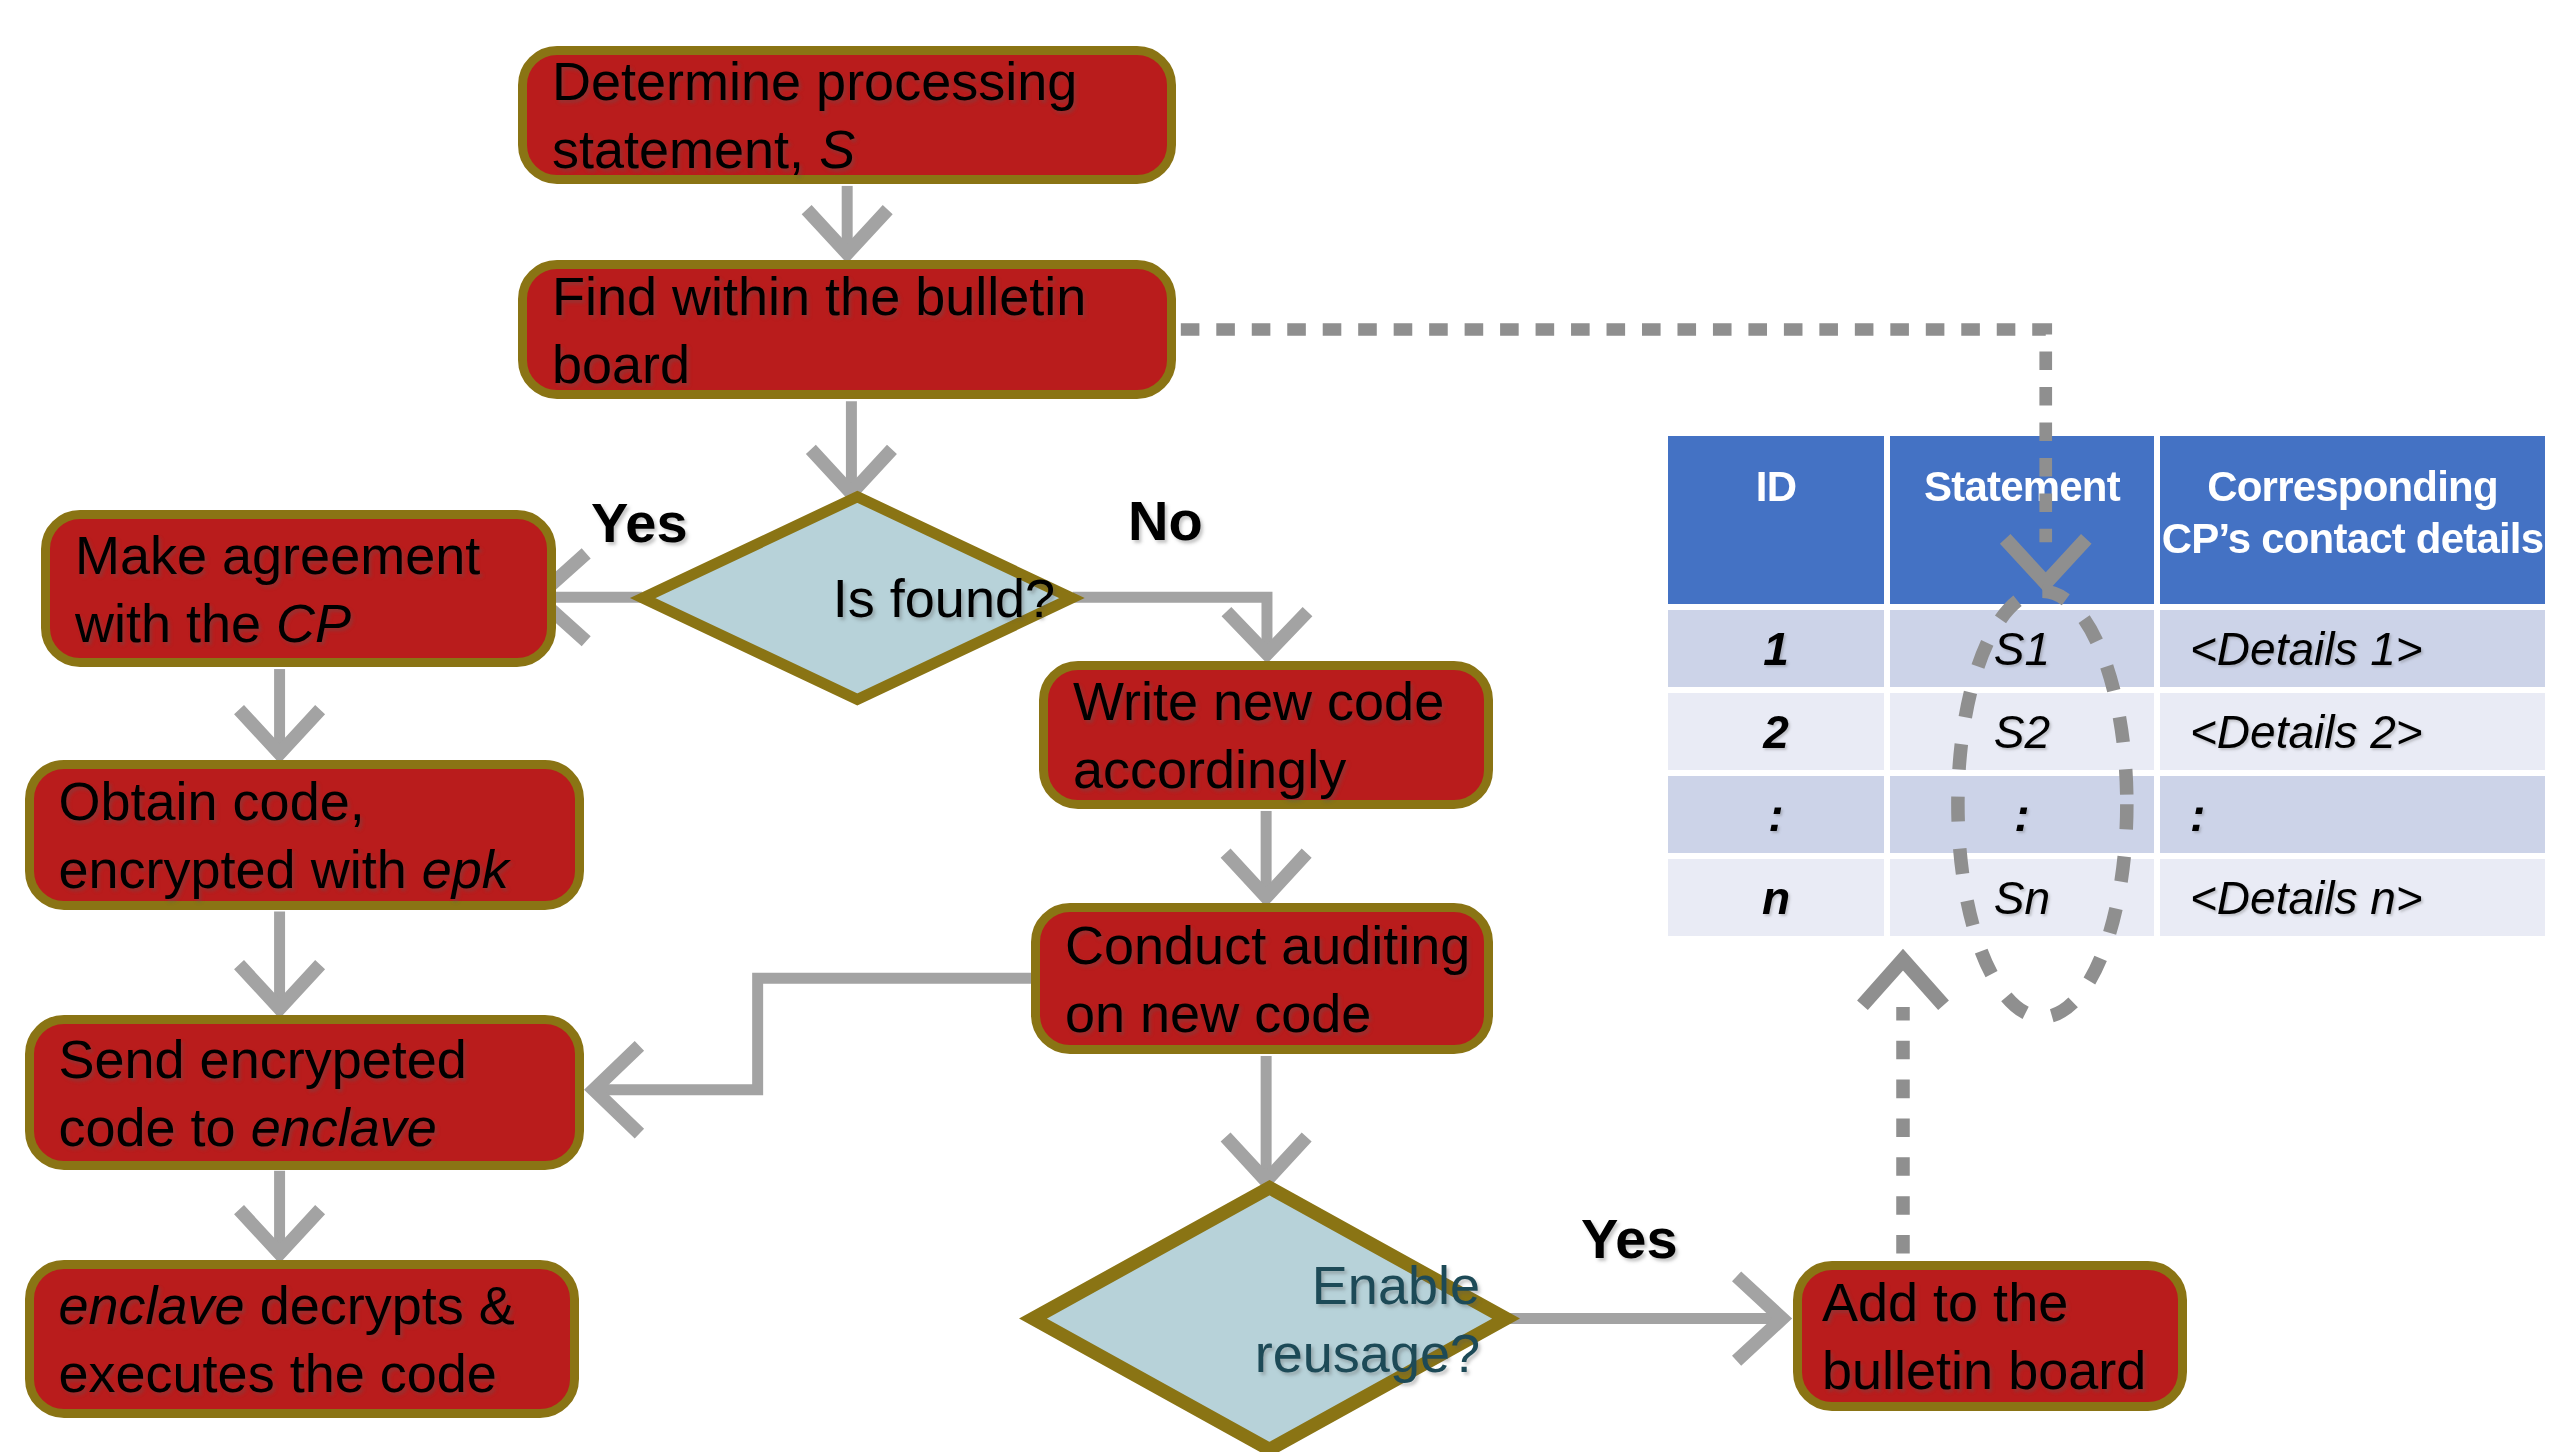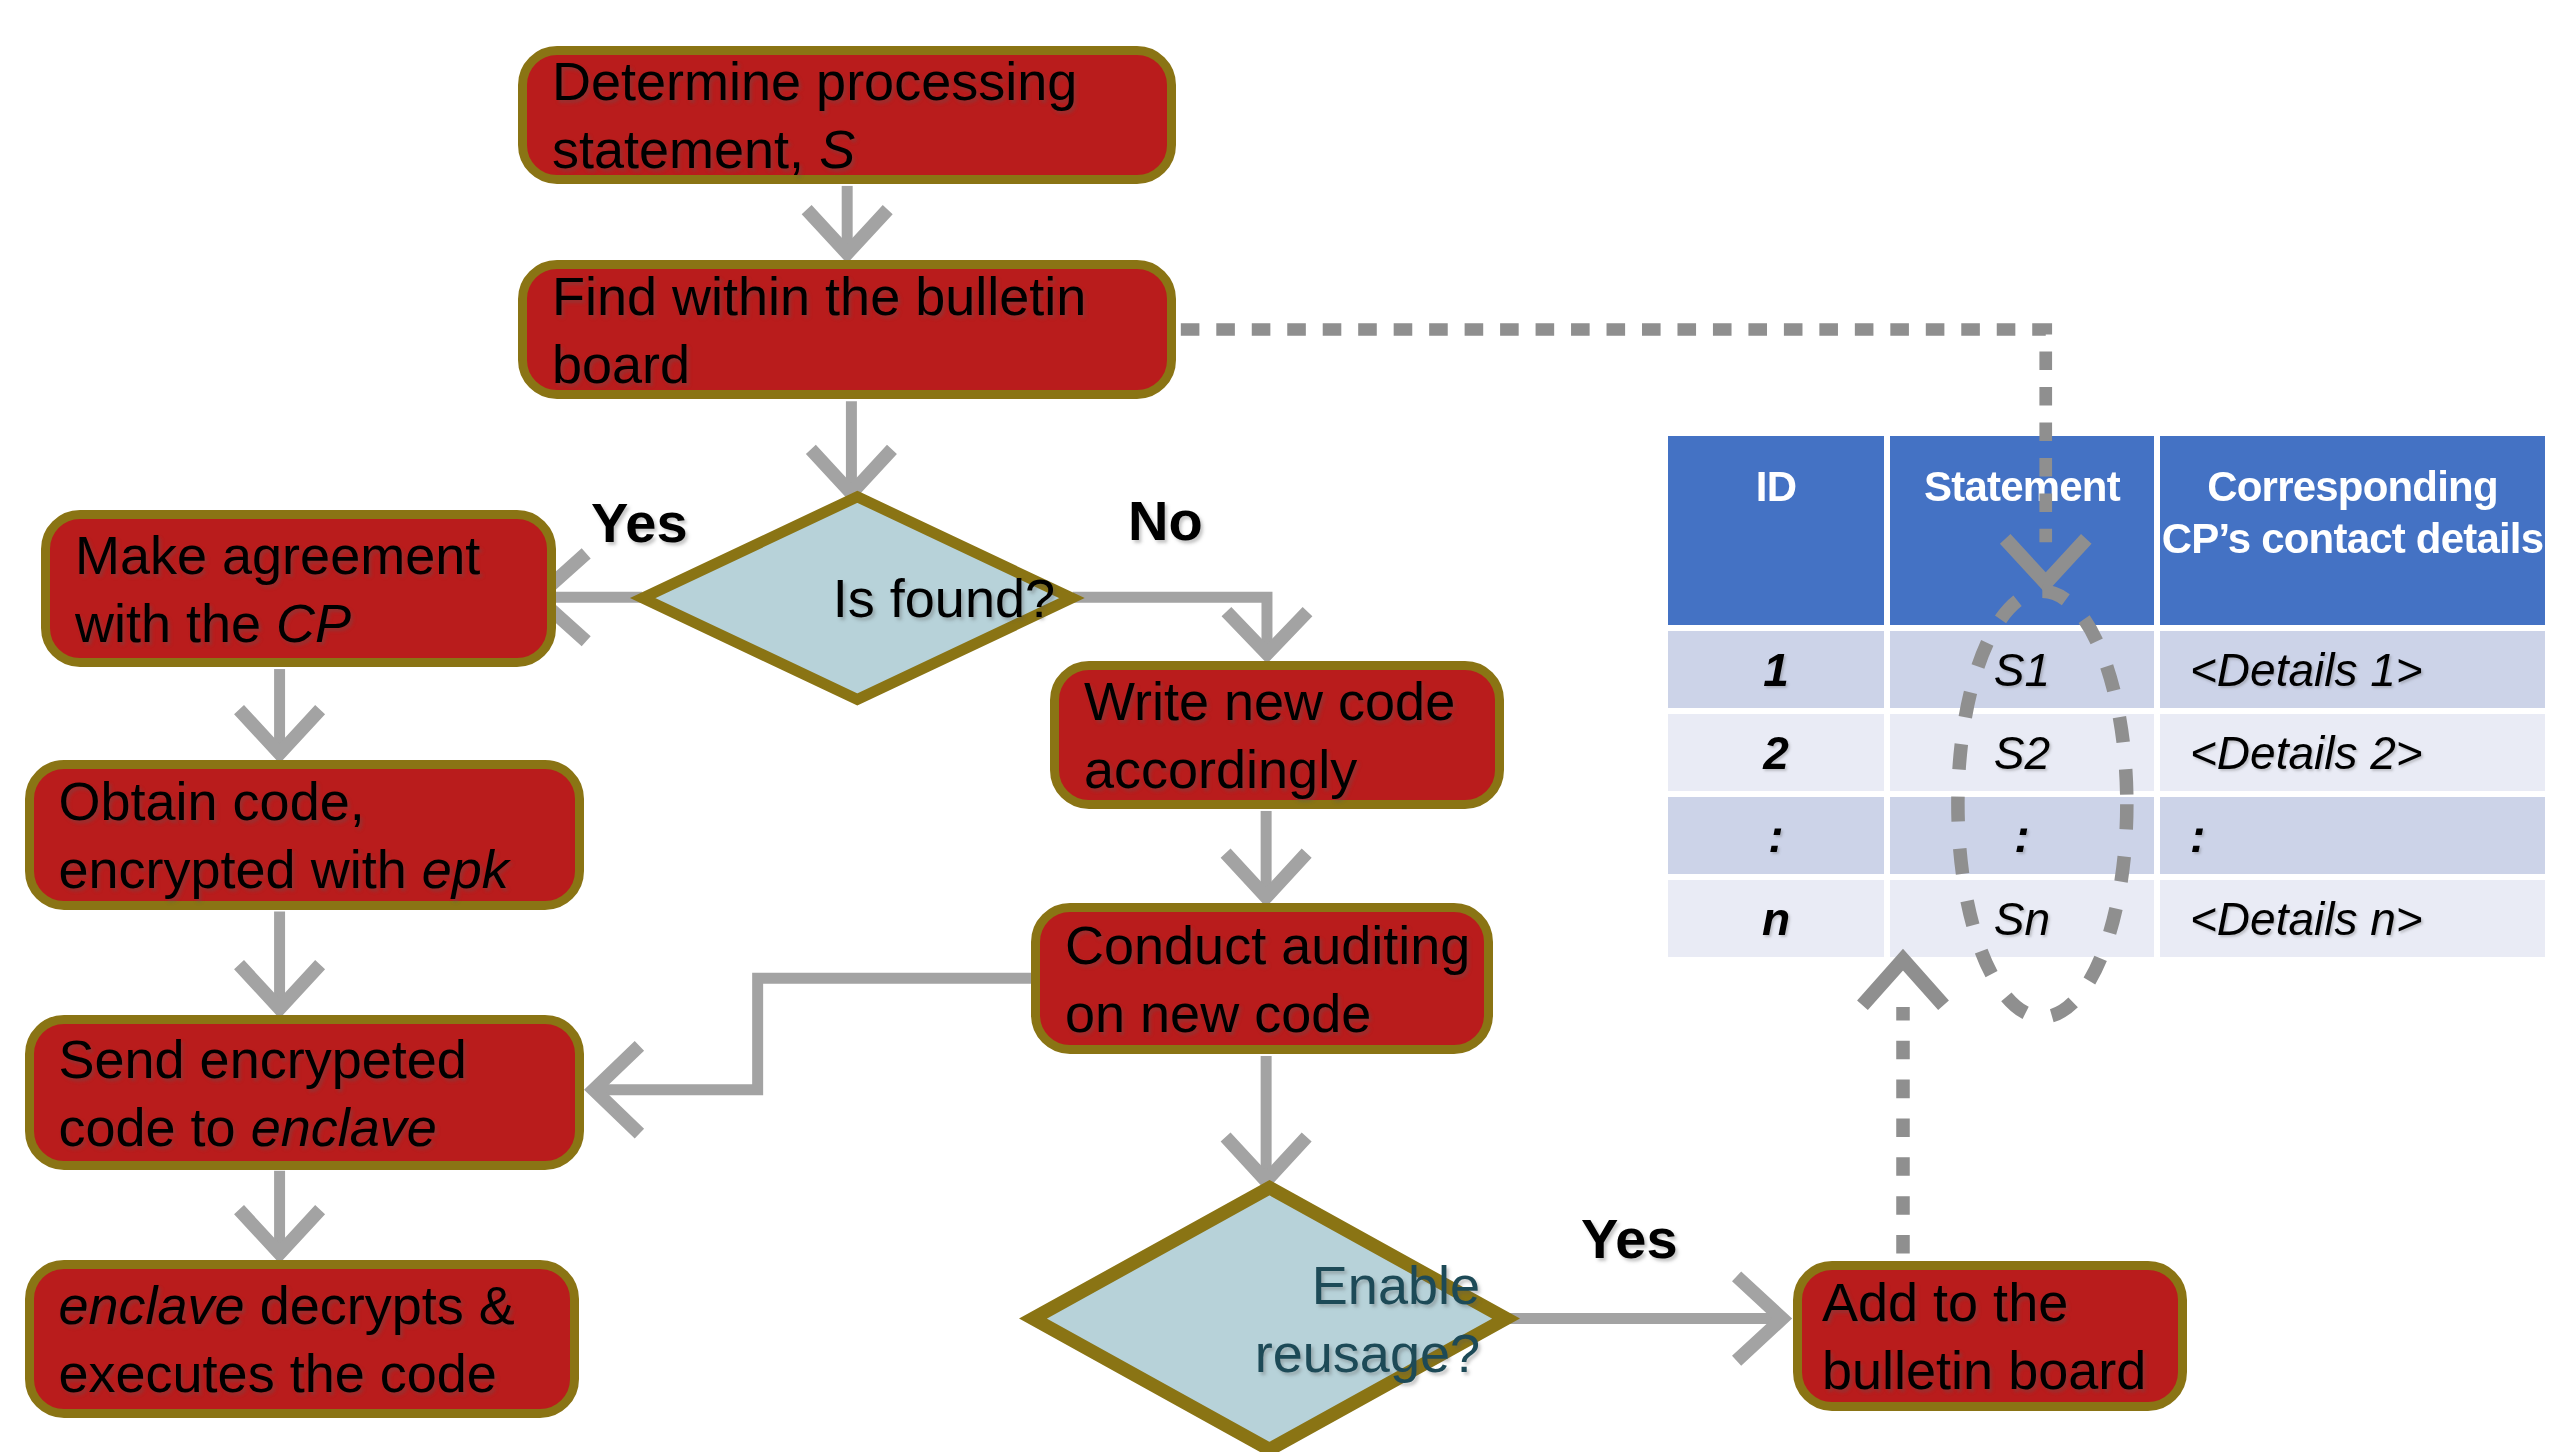--- a/index.html
+++ b/index.html
@@ -60,21 +60,21 @@
   
   .board-table {
     position: absolute;
     left: 1668px; top: 436px;
     display: grid;
     grid-template-columns: 216px 264px 385px;
     gap: 6px;
     background: #ffffff;
   }
   .th {
-    height: 189px;
+    height: 168px;
     box-sizing: border-box;
     background: #4472c4;
     color: #ffffff;
     font-weight: bold;
     font-size: 42px;
     line-height: 52px;
     letter-spacing: -0.8px;
     display: flex;
     justify-content: center;
     text-align: center;
@@ -225,21 +225,21 @@
   <div class="box" style="left:24.5px; top:1015px; width:559px; height:155px;">
     <div class="ln"><span>Send encrypeted</span></div>
     <div class="ln"><span>code to </span><em>enclave</em></div>
   </div>
 
   <div class="box" style="left:24.5px; top:1260px; width:554px; height:158px;">
     <div class="ln"><em>enclave</em><span> decrypts &amp;</span></div>
     <div class="ln"><span>executes the code</span></div>
   </div>
 
-  <div class="box" style="left:1039px; top:661px; width:454px; height:148px;margin-left:11px;">
+  <div class="box" style="left:1039px; top:661px; width:454px; height:148px;">
     <div class="ln"><span>Write new code</span></div>
     <div class="ln"><span>accordingly</span></div>
   </div>
 
   <div class="box" style="left:1031px; top:903px; width:462px; height:151px;">
     <div class="ln"><span>Conduct auditing</span></div>
     <div class="ln"><span>on new code</span></div>
   </div>
 
   <div class="box" style="left:1793px; top:1261px; width:394px; height:150px; padding-left:20px;">

